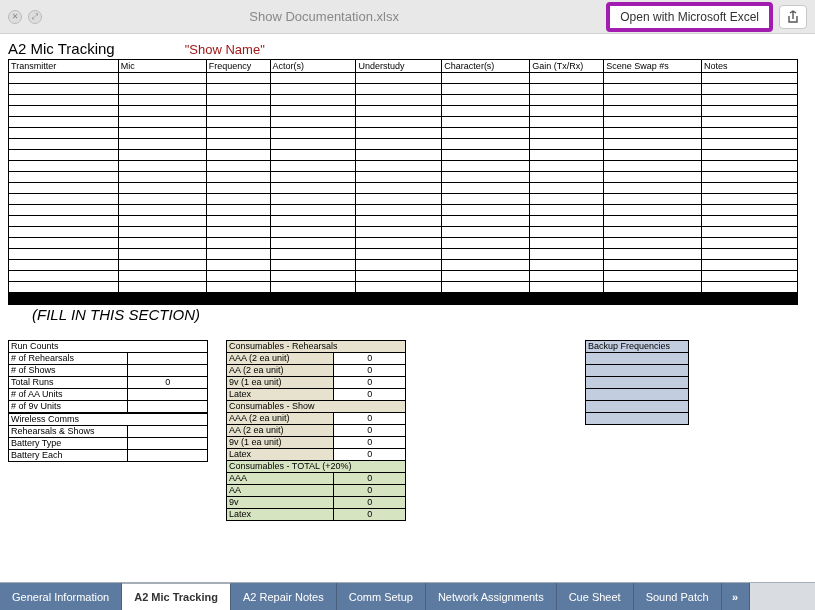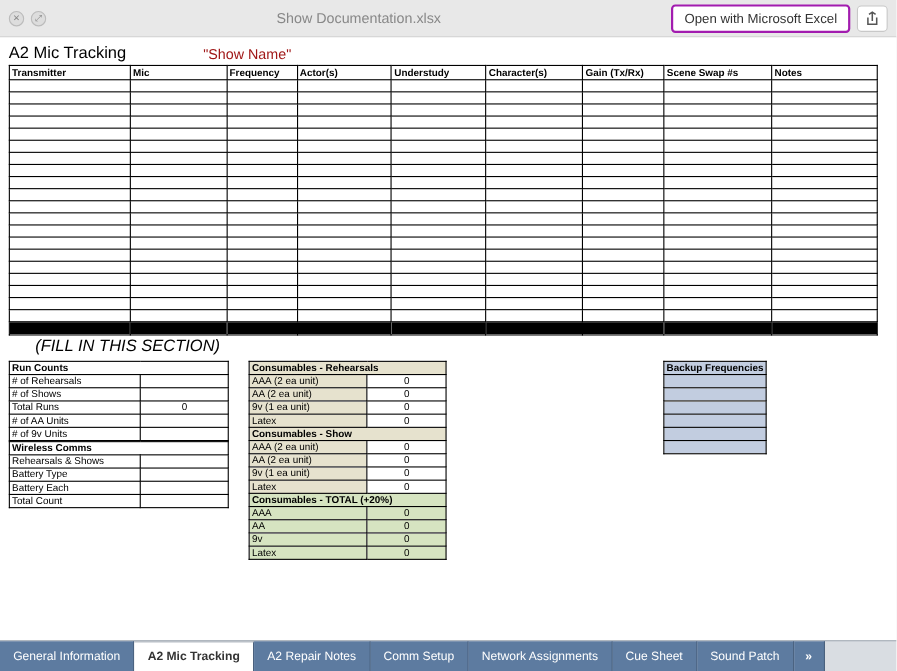--- a/index.html
+++ b/index.html
@@ -31,21 +31,21 @@
     font-size: 8px; color: #888;
   }
   .title-area {
     flex: 1;
     text-align: center;
     color: #888;
     font-size: 13px;
   }
   .open-btn {
     background: #fff;
-    border: 2px solid #a21caf;
+    border: 4px solid #a21caf;
     border-radius: 4px;
     padding: 4px 10px;
     font-size: 12px;
     color: #333;
   }
   .share-btn {
     background: #fff;
     border: 1px solid #c8c8c8;
     border-radius: 4px;
     width: 28px; height: 24px;
@@ -82,38 +82,38 @@
     border: 1px solid #000;
     padding: 0 2px;
     height: 11px;
     font-size: 9px;
     line-height: 11px;
     text-align: left;
     background: #fff;
     overflow: hidden;
     white-space: nowrap;
   }
-  th { font-weight: bold; }
+  th { font-weight: normal; }
 
   
   .mic-table { width: 790px; }
   .mic-table th { height: 13px; }
   .black-row td { background: #000; border-color: #000; height: 12px; }
 
   
   .lower {
     display: flex;
     gap: 18px;
-    margin-top: 4px;
+    margin-top: 16px;
     align-items: flex-start;
     justify-content: center;
   }
   .lower-left { width: 200px; }
   .lower-mid { width: 180px; }
-  .lower-right { width: 86px; margin-left: auto; margin-right: 118px; }
+  .lower-right { width: 104px; margin-left: auto; margin-right: 118px; }
 
   .section-note {
     font-style: italic;
     font-size: 15px;
     padding: 1px 0 1px 24px;
   }
 
   .mini th { background: #fff; }
   .mini td, .mini th { height: 12px; }
 
@@ -471,24 +471,20 @@
               <td class="val-center"></td>
             </tr>
             <tr>
               <td style="width: 60%;">Battery Type</td>
               <td class="val-center"></td>
             </tr>
             <tr>
               <td style="width: 60%;">Battery Each</td>
               <td class="val-center"></td>
             </tr>
-            <tr>
-              <td style="width: 60%;">Total Count</td>
-              <td class="val-center"></td>
-            </tr>
           </tbody>
       </table>
     </div>
 
     <div class="lower-mid">
       <table class="mini" style="width:100%">
         <tbody>
             <tr>
               <th colspan="2" class="hdr-tan">Consumables - Rehearsals</th>
             </tr>

